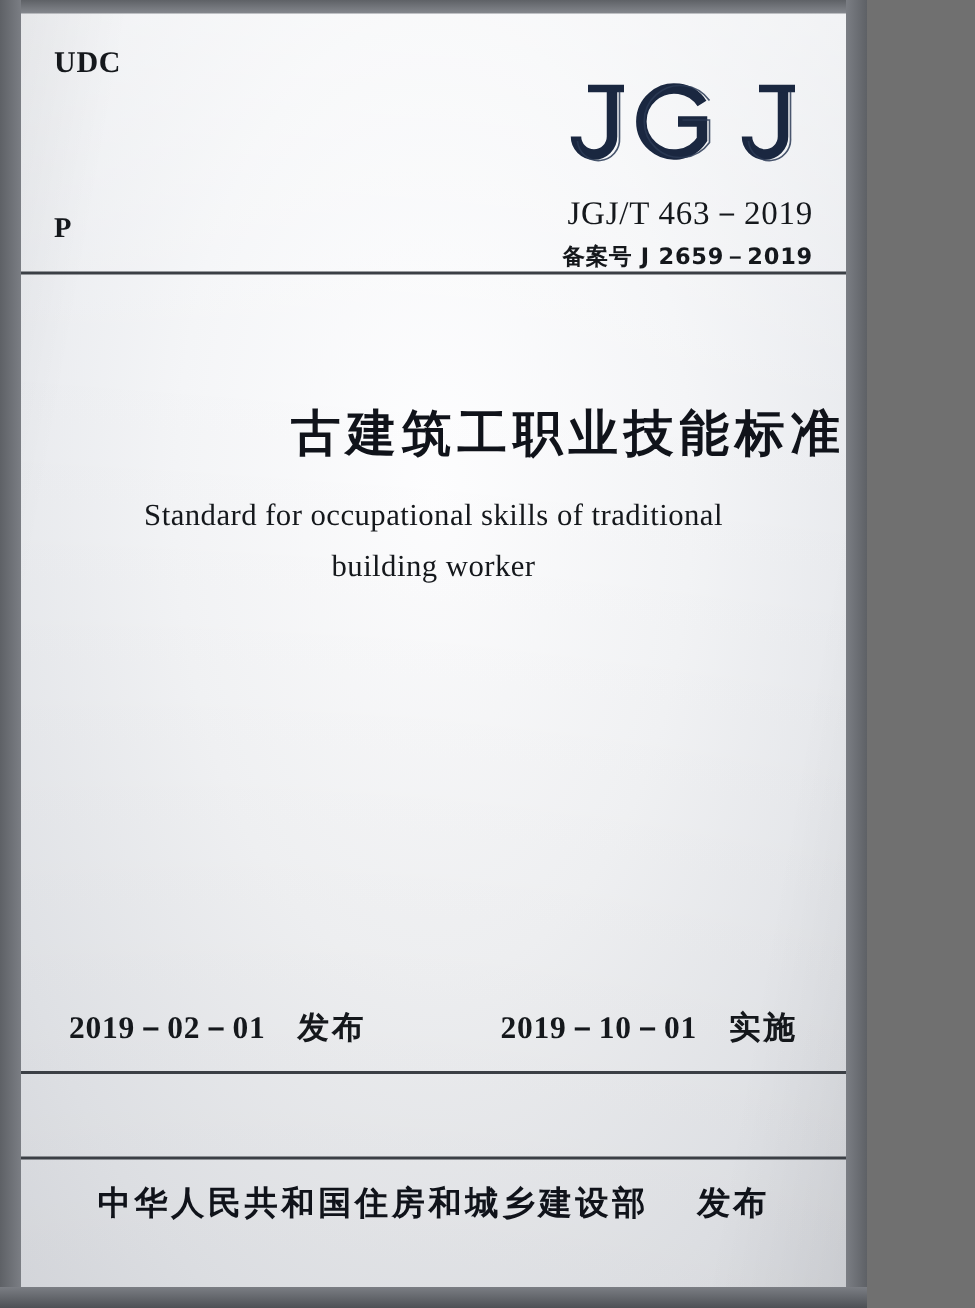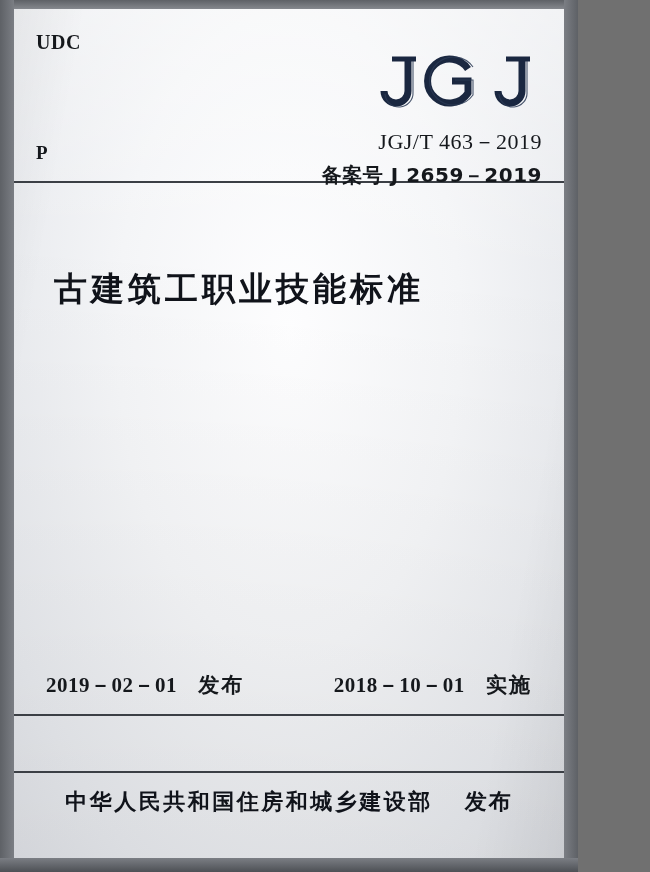--- a/index.html
+++ b/index.html
@@ -110,33 +110,33 @@
     text-align: right;
     font-family: "Liberation Serif", serif;
     color: #15181c;
   }
   .std-code .line1 {
     font-size: 22px;
     font-weight: normal;
     letter-spacing: 0.5px;
   }
   .std-code .line2 {
-    font-size: 20px;
+    font-size: 15px;
     font-weight: bold;
     margin-top: 5px;
     letter-spacing: 0.5px;
     font-family: "DejaVu Sans", sans-serif;
   }
 
   .title-cn {
     position: absolute;
-    left: 16px;
+    left: 0;
     right: 0;
     top: 258px;
-    text-align: left;
+    text-align: right;
     font-size: 33px;
     font-weight: bold;
     letter-spacing: 4px;
     color: #10131a;
     font-family: "DejaVu Sans", sans-serif;
     margin-left: 24px;
   }
 
   .title-en {
     position: absolute;
@@ -231,28 +231,32 @@
       </svg>
     </div>
 
     <div class="std-code">
       <div class="line1">JGJ/T 463－2019</div>
       <div class="line2">备案号 J 2659－2019</div>
     </div>
 
     <div class="title-cn">古建筑工职业技能标准</div>
 
+    <div class="title-en">
+      <div>Standard for occupational skills of traditional</div>
+      <div>building worker</div>
+    </div>
 
     <div class="pub-row">
       <div class="pub-item">
         <span class="date">2019－02－01</span>
         <span class="word">发布</span>
       </div>
       <div class="pub-item">
-        <span class="date">2018－10－01</span>
+        <span class="date">2019－10－01</span>
         <span class="word">实施</span>
       </div>
     </div>
 
     <div class="issuer">
       <span>中华人民共和国住房和城乡建设部</span>
       <span class="verb">发布</span>
     </div>
 
   </div>

